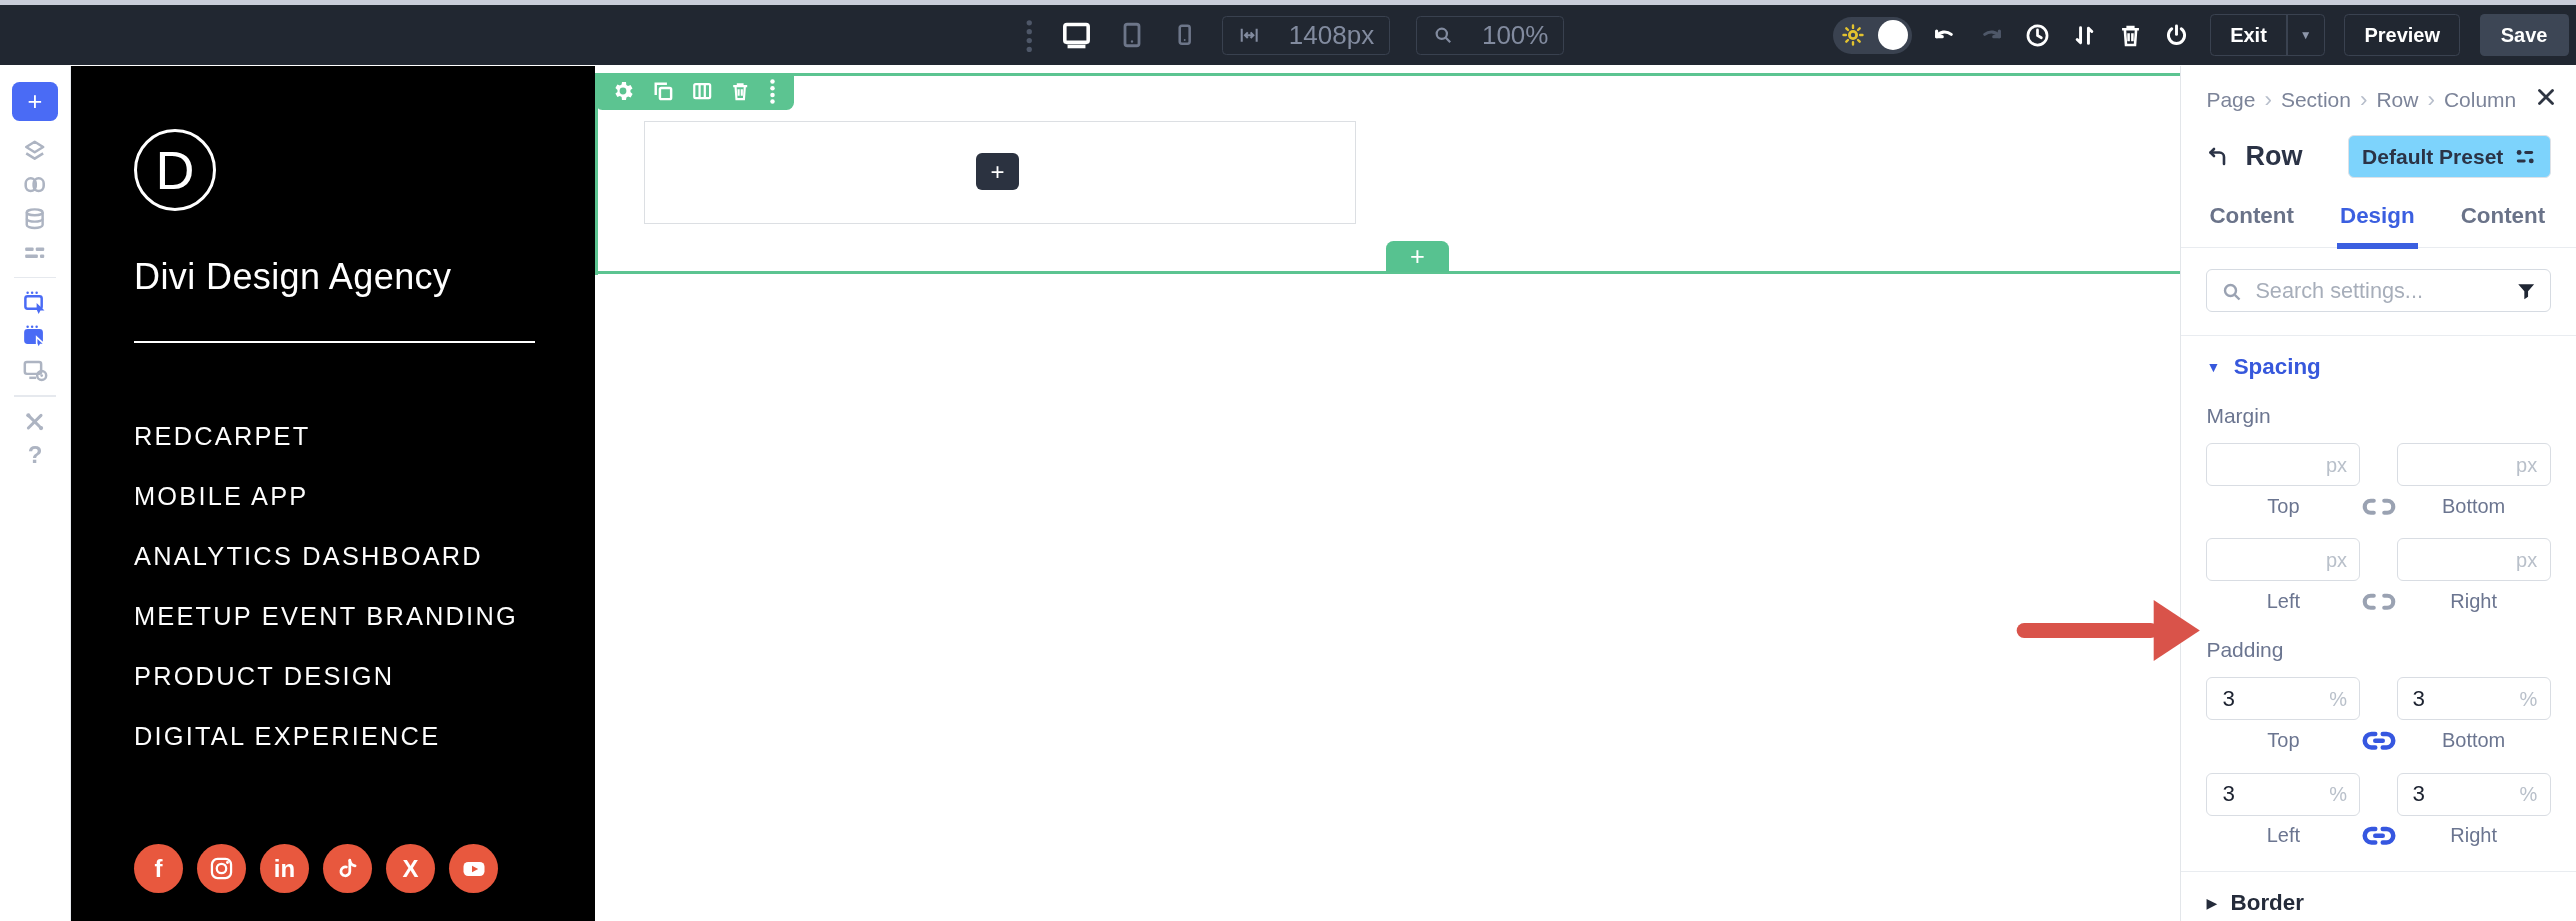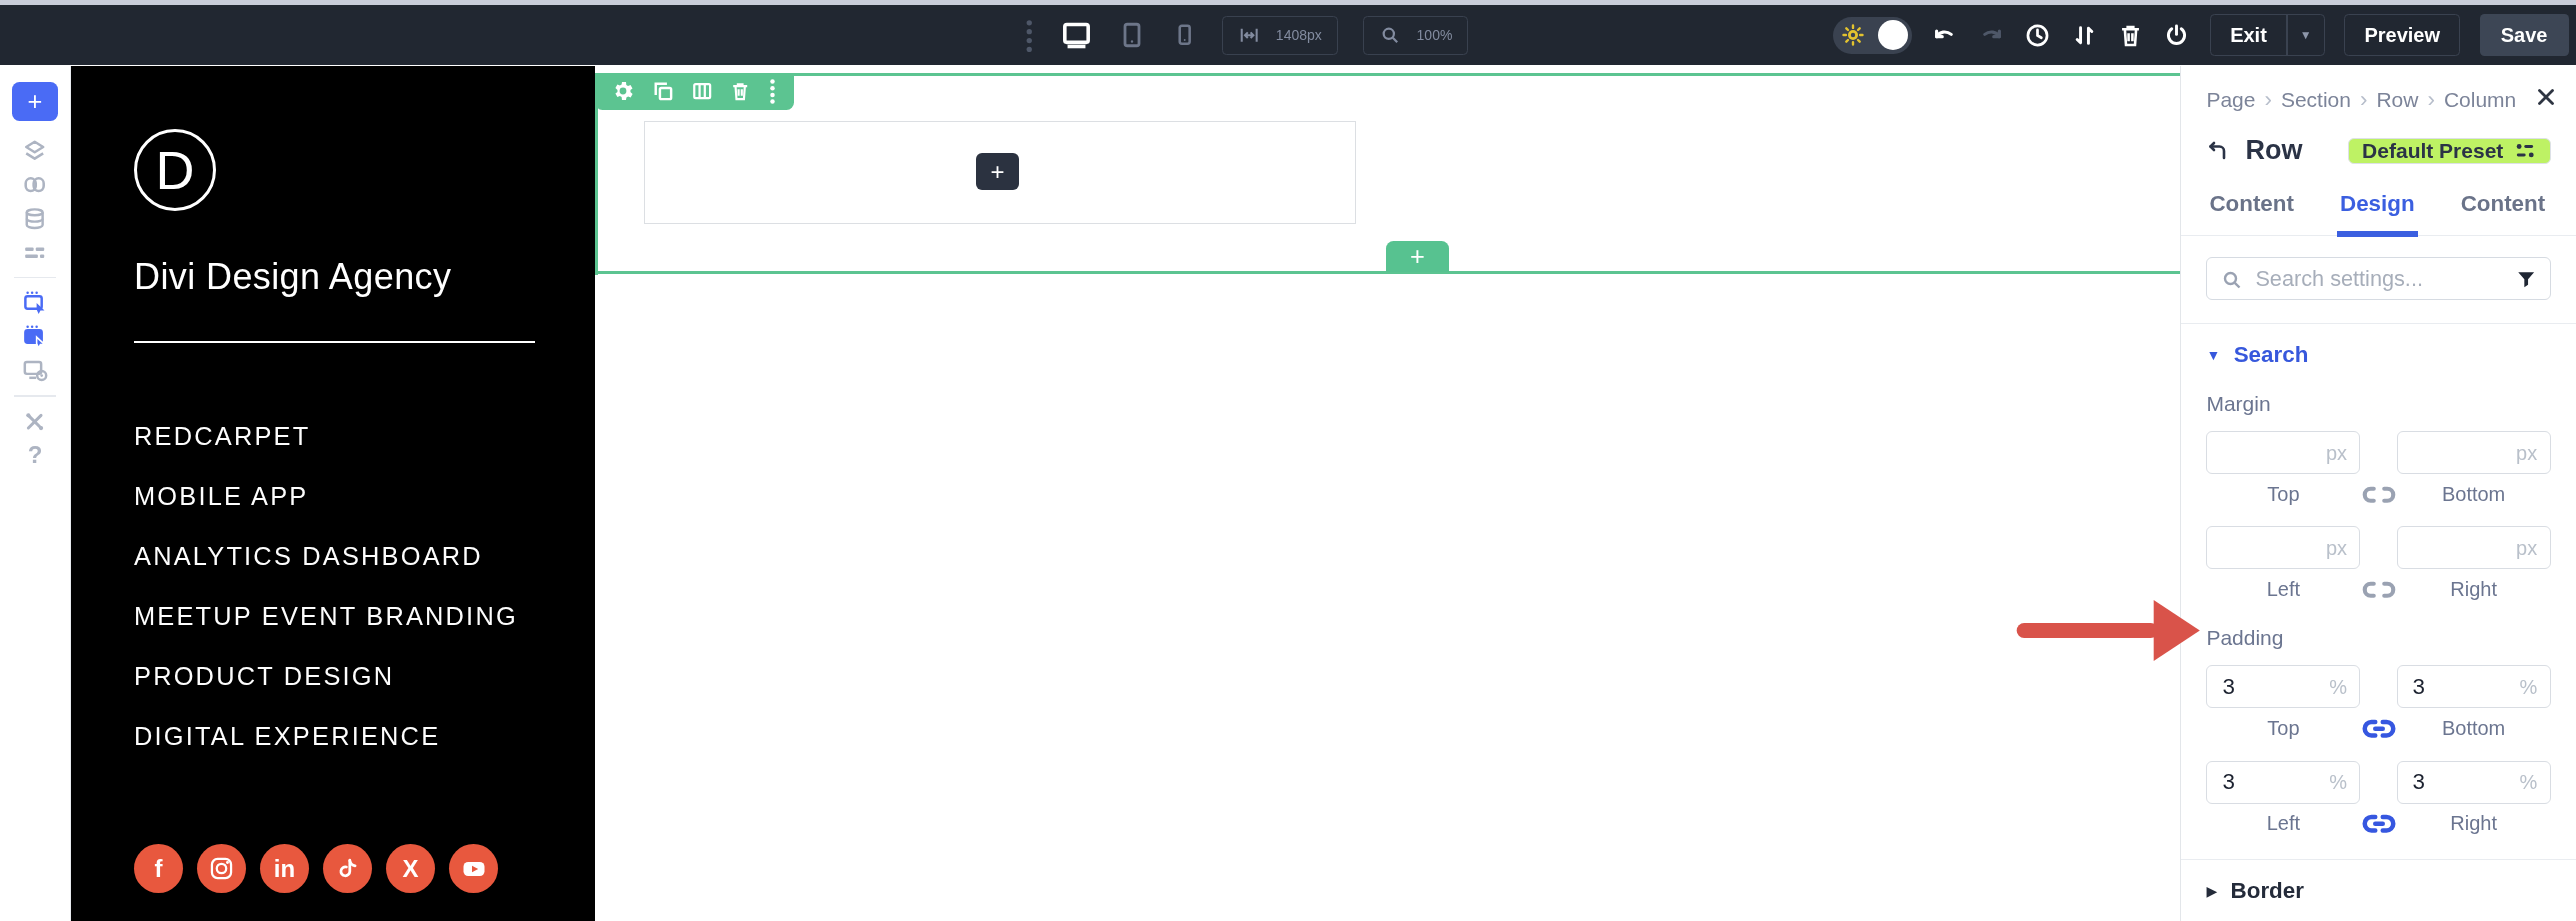--- a/index.html
+++ b/index.html
@@ -13,21 +13,21 @@
   .tb-left { position:absolute; left:31px; top:0; height:60px; display:flex; align-items:center; gap:30px; }
   .tb-title { color:#fff; font-size:22.4px; letter-spacing:0.2px; }
   .tb-center { position:absolute; left:1024px; top:0; height:60px; display:flex; align-items:center; gap:25.4px; }
   .tb-right { position:absolute; right:7.5px; top:0; height:60px; display:flex; align-items:center; gap:19.4px; }
   .ico { display:inline-flex; align-items:center; justify-content:center; }
   .ico svg { display:block; }
   .muted { color:#6d7689; }
   .white { color:#fff; }
   .dim { color:#4e5768; }
   .tb-box { height:39px; border:1.5px solid #39414f; border-radius:4.5px; display:flex; align-items:center;
-    gap:15px; padding:12px 15px; color:#828b9f; font-size:14px; }
+    gap:28px; padding:12px 15px; color:#828b9f; font-size:26px; }
   .toggle-pill { width:79px; height:37px; border-radius:19.4px; background:#3a4250; position:relative;
     display:flex; align-items:center; }
   .toggle-sun { position:absolute; left:7.5px; top:6.7px; color:#e3c32f; }
   .toggle-knob { position:absolute; right:3.7px; top:3.7px; width:30px; height:30px; border-radius:50%; background:#fff; }
   .tb-btn { height:42px; border:1.5px solid #3a4250; border-radius:4.5px; color:#fff; font-size:20px; font-weight:700;
     display:flex; align-items:center; background:transparent; }
   .tb-btn .pad { padding:0 19.4px; }
   .exit-split { width:1.5px; height:100%; background:#3a4250; }
   .exit-caret { padding:0 12px; color:#8e97aa; font-size:12px; }
   .save-btn { height:42px; padding:0 21px; background:#3d4655; border:none; border-radius:4.5px;
@@ -70,22 +70,22 @@
 
   
   .panel { position:absolute; left:2180px; top:66px; width:396px; height:856px; background:#fff;
     border-left:1.5px solid #e3e6ea; z-index:6; padding:0 25.4px; overflow:hidden; }
   .crumbs { margin-top:21px; display:flex; align-items:center; gap:9px; font-size:21px; color:#7c8499; }
   .crumb-sep { color:#b7becb; font-size:22.4px; }
   .panel-close { position:absolute; top:19.4px; right:18px; color:#2e3542; background:none; border:none; }
   .elem-head { margin-top:22.4px; display:flex; align-items:center; }
   .back-btn { color:#2b3346; background:none; border:none; display:flex; }
   .elem-title { margin-left:15px; font-size:27px; font-weight:700; color:#2b3346; }
-  .preset-btn { margin-left:auto; height:26px; padding:0 13.4px; border:1.5px solid #dde1e7; border-radius:6px;
-    background:#bef264; color:#2b3346; font-size:21px; font-weight:700; display:flex; align-items:center; gap:10.5px; }
+  .preset-btn { margin-left:auto; height:43px; padding:0 13.4px; border:1.5px solid #dde1e7; border-radius:6px;
+    background:#7dd3fc; color:#2b3346; font-size:21px; font-weight:700; display:flex; align-items:center; gap:10.5px; }
   .tabs { margin:25px -25.4px 0; padding:0 25.4px; display:flex; align-items:center; gap:40px;
     border-bottom:1.5px solid #e9ecf0; }
   .tab { background:none; border:none; font-size:22.4px; font-weight:700; color:#6a7389; padding:0 3px 13.4px;
     border-bottom:6px solid transparent; margin-bottom:-1.5px; }
   .tab.active { color:#3b5fe0; border-bottom-color:#3b5fe0; }
   .search-row { margin-top:21px; position:relative; }
   .search-row input { width:100%; height:43px; border:1.5px solid #d6dbe2; border-radius:6px; padding:0 52px 0 48px;
     font-size:21.7px; color:#1d4ed8; font-family:"Liberation Sans",sans-serif; }
   .search-row input::placeholder { color:#a7aeba; }
   .search-ico { position:absolute; left:13.4px; top:10.5px; color:#9aa2b2; }
@@ -441,21 +441,21 @@
         <svg width="22.4" height="22.4" viewBox="0 0 24 24" fill="currentColor">
             <path d="M3.5 4.5h17l-6.5 7.5v6l-4 2.5v-8.5z"></path>
           </svg>
       </button>
     </div>
 
     <div class="hr-full"></div>
 
     <div class="sec-head blue">
       <span class="caret">▼</span>
-      <span class="sec-label">Search</span>
+      <span class="sec-label">Spacing</span>
     </div>
 
     <div class="fld-label">Margin</div>
     <div class="io-row">
       <span class="inp">
         <input type="text" value="" style="">
         <span class="unit">px</span>
       </span>
       <span class="inp">
         <input type="text" value="" style="">

